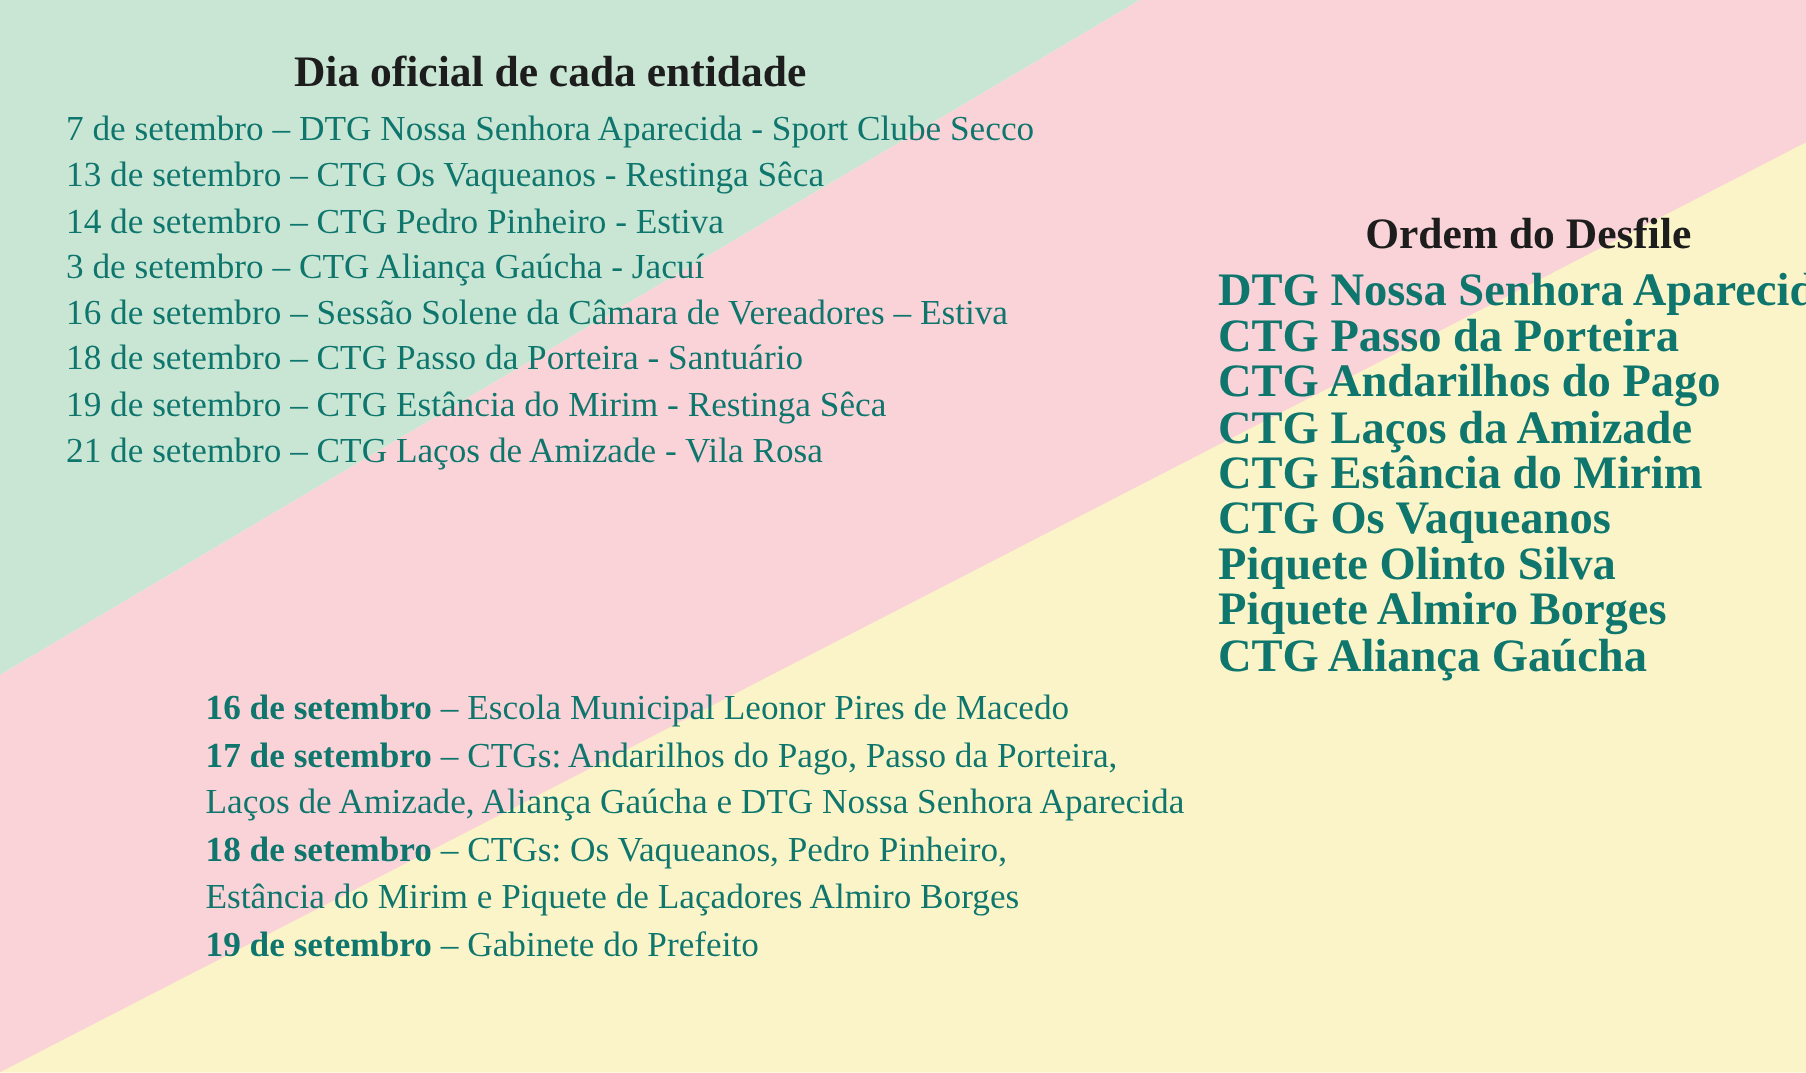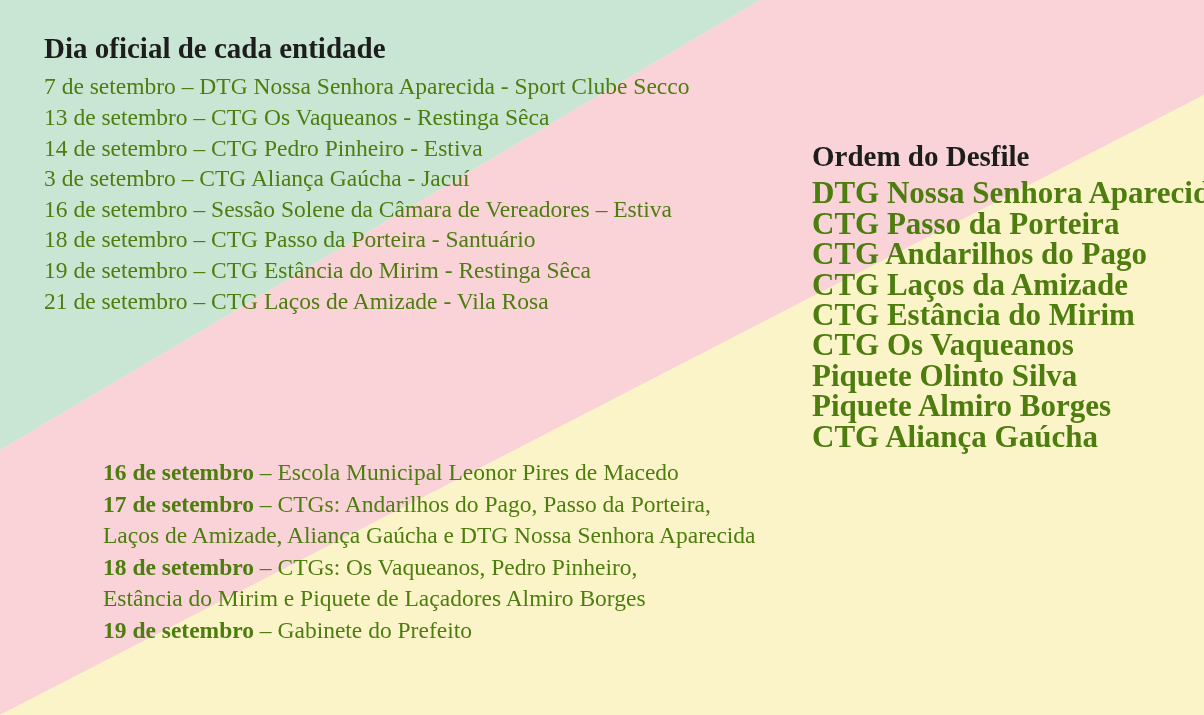--- a/index.html
+++ b/index.html
@@ -55,31 +55,33 @@
   .block {
     position: absolute;
   }
 
   .block-title {
     font-weight: bold;
     font-size: 29px;
     line-height: 1.15;
     margin: 0 0 6px 0;
     color: #1d1d1d;
+    text-align: center;
   }
 
   .line {
     font-size: 23.5px;
     line-height: 30.6px;
     white-space: nowrap;
-    color: #4d7c0f;
+    color: #0f766e;
   }
 
   .line .strong {
     font-weight: bold;
+    margin-left: 34px;
   }
 
   
   #block-dia-oficial {
     left: 44px;
     top: 32px;
   }
   #block-ordem {
     left: 812px;
     top: 140px;

